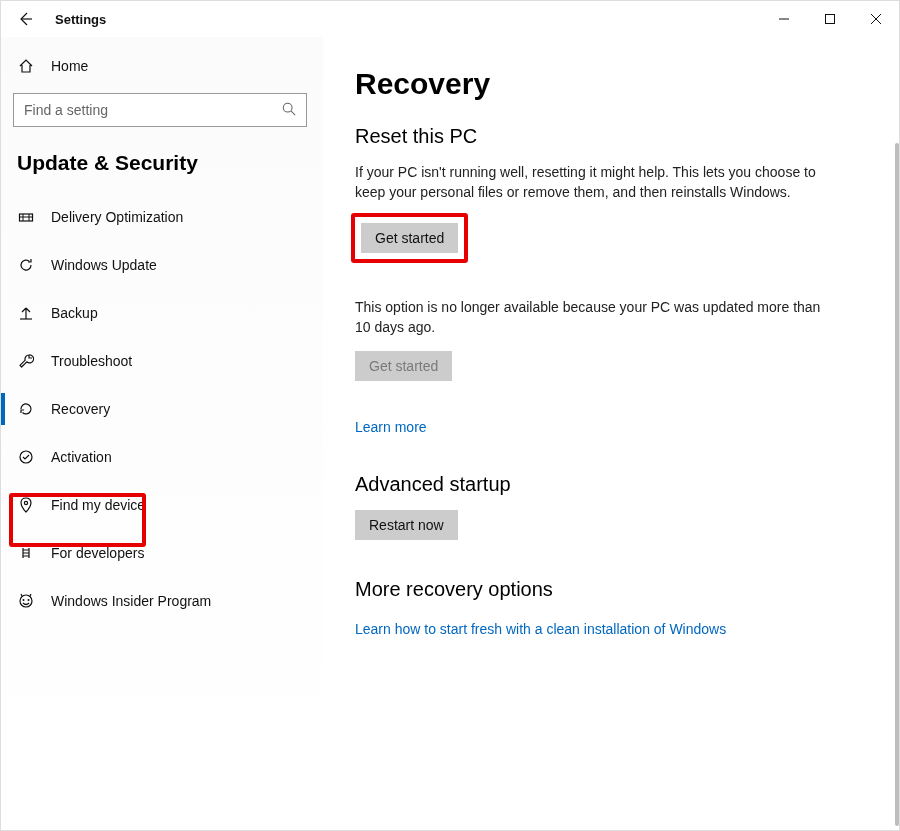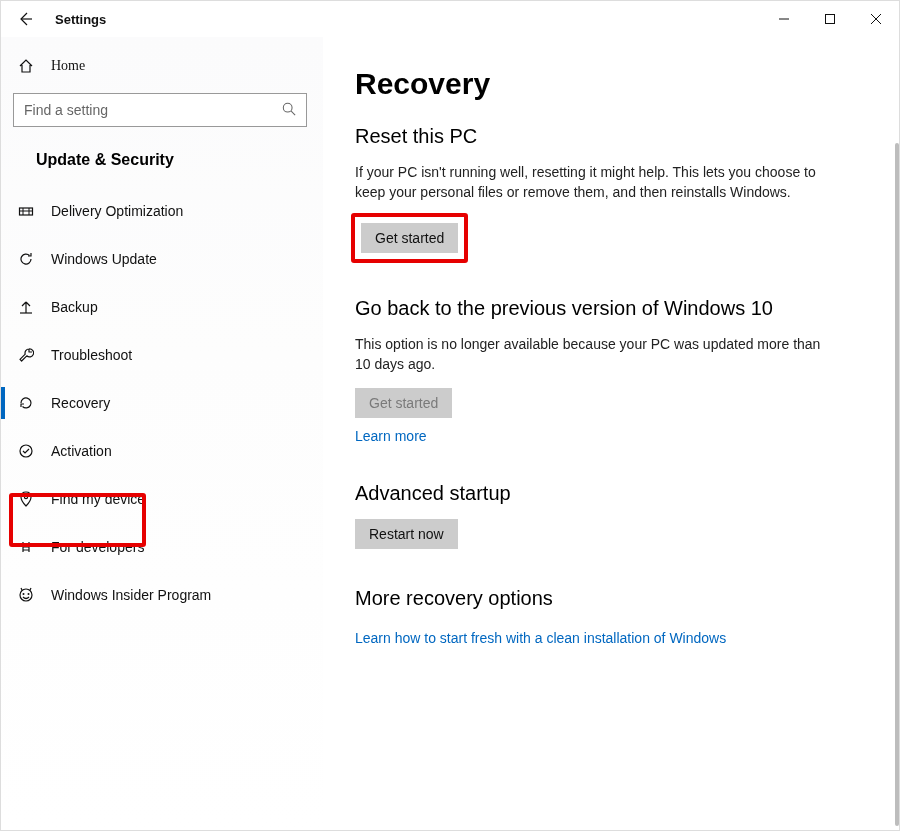--- a/index.html
+++ b/index.html
@@ -54,44 +54,42 @@
     overflow: hidden;
   }
 
   
   .home-row {
     display: flex; align-items: center;
     gap: 16px;
     padding: 10px 16px;
     font-size: 14px; color: #111;
     cursor: pointer;
-    font-family: Liberation Serif, serif;
   }
   .search-wrap {
     margin: 8px 16px 14px 12px;
   }
   .search-box {
     display: flex; align-items: center;
     justify-content: space-between;
     border: 1px solid #999;
     background: #fff;
     height: 34px;
     padding: 0 10px;
   }
   .search-box input {
     border: none; outline: none; flex: 1;
     font-size: 14px; background: transparent;
   }
   .search-box input::placeholder { color: #666; }
   .search-icon { color: #666; }
   .category-label {
     font-weight: 600;
-    font-size: 16px;
+    font-size: 21px;
     padding: 10px 16px 18px 16px;
-    margin-left: 19px;
   }
   .nav-item {
     display: flex; align-items: center;
     gap: 16px;
     padding: 0 16px;
     height: 48px;
     font-size: 14px;
     color: #111;
     cursor: pointer;
     position: relative;
@@ -324,24 +322,23 @@
     <div class="section" style="position:relative;">
       <h2>Reset this PC</h2>
       <p class="desc">If your PC isn't running well, resetting it might help. This lets you choose to keep your personal files or remove them, and then reinstalls Windows.</p>
       <div style="position:relative; display:inline-block; padding:6px;">
         <button class="btn">Get started</button>
         <div class="highlight button-highlight" style="left:-4px; top:-4px; right:-4px; bottom:-4px;"></div>
       </div>
     </div>
 
     <div class="section">
-      <h2>Go back to the previous version of Windows 10</h2>
       <p class="desc">This option is no longer available because your PC was updated more than 10 days ago.</p>
       <button class="btn disabled">Get started</button>
-      <div><a class="link" style="margin-top:10px;">Learn more</a></div>
+      <div><a class="link" style="margin-top:38px;">Learn more</a></div>
     </div>
 
     <div class="section">
       <h2>Advanced startup</h2>
       <button class="btn">Restart now</button>
     </div>
 
     <div class="section" style="margin-bottom:0;">
       <h2>More recovery options</h2>
       <a class="link">Learn how to start fresh with a clean installation of Windows</a>

